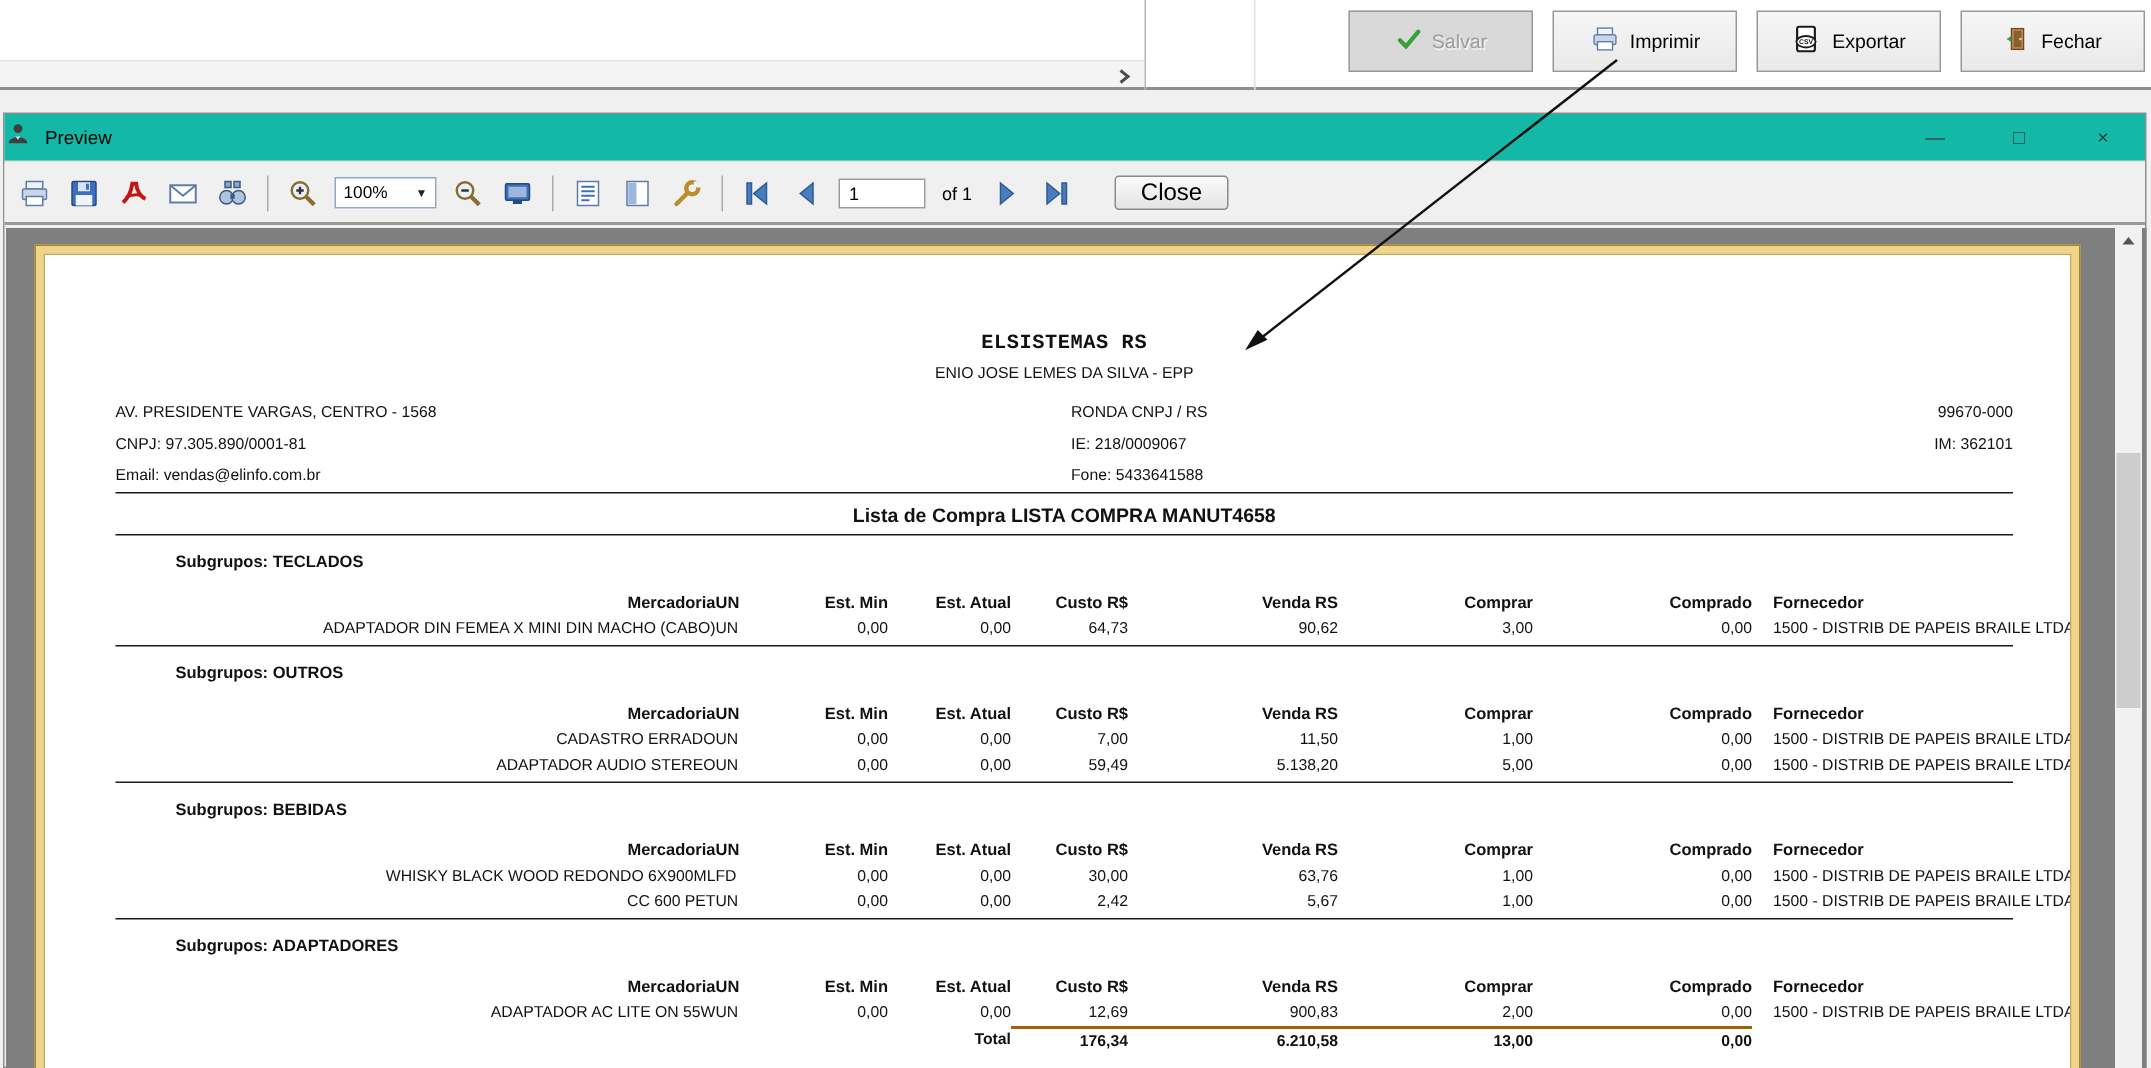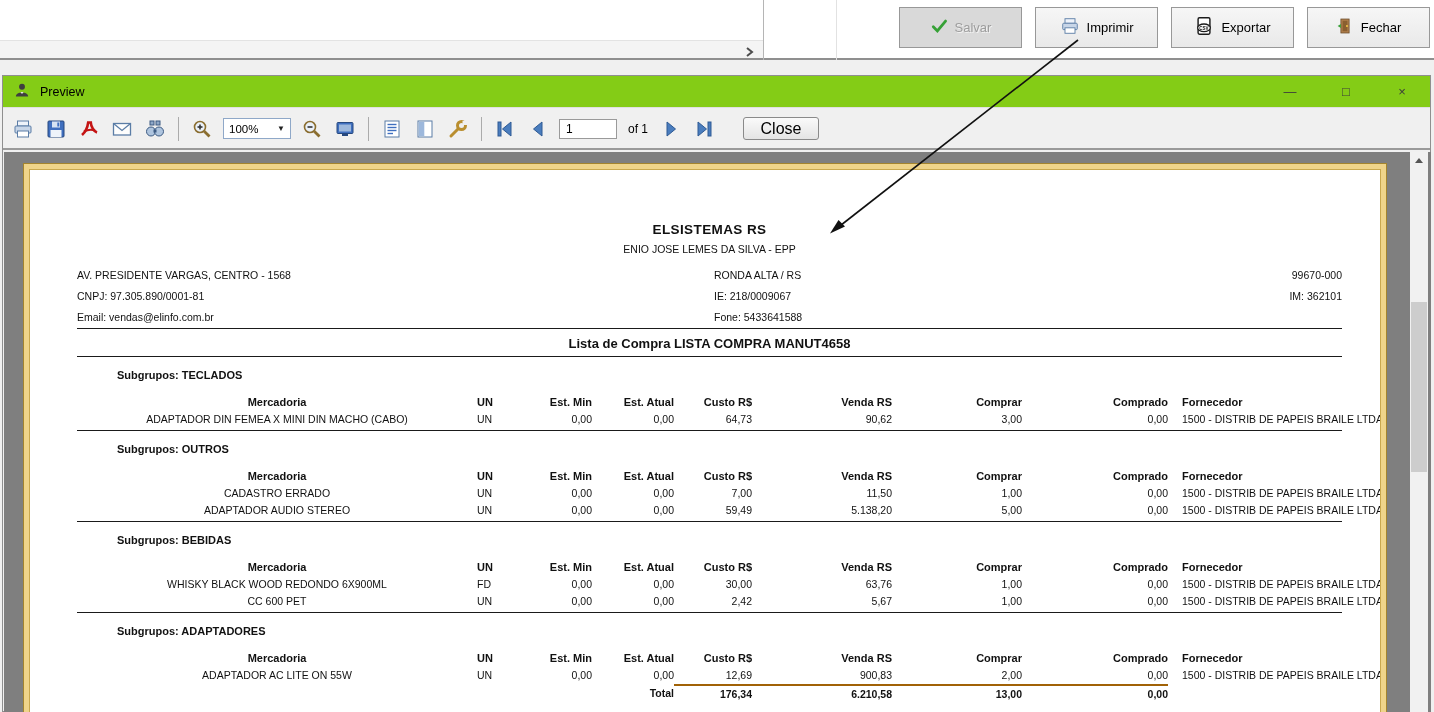--- a/index.html
+++ b/index.html
@@ -17,22 +17,22 @@
   .vdiv1 { position:absolute; left:763px; top:0; width:1px; height:60px; background:#b5b5b5; }
   .vdiv2 { position:absolute; left:836px; top:0; width:1px; height:60px; background:#e2e2e2; }
   .btn-row { position:absolute; left:880px; top:7px; display:flex; gap:13px;margin-left:19px; }
   .win-btn { width:123px; height:41px; border:1px solid #989898;
     background:linear-gradient(#f6f6f6,#e9e9e9); display:flex; align-items:center;
     justify-content:center; gap:7px; font-size:13px; cursor:default; }
   .win-btn.disabled { background:#d9d9d9; color:#9d9d9d; text-shadow:1px 1px 0 #f2f2f2; }
   
   .preview { position:absolute; left:2px; top:75px; width:1429px; height:637px;
     border:1px solid #8f8f8f; background:#f0f0f0; }
-  .titlebar { position:absolute; left:0; top:0; width:100%; height:32px; background:#84cc16;
-    border-bottom:1px solid #e0e0e0; display:flex; align-items:center; padding-left:10px; }
+  .titlebar { position:absolute; left:0; top:0; width:100%; height:32px; background:#14b8a6;
+    border-bottom:1px solid #e0e0e0; display:flex; align-items:center; }
   .titlebar .t-label { margin-left:9px; font-size:12.5px; }
   .win-controls { margin-left:auto; display:flex; height:32px; }
   .wc { width:56px; height:32px; display:flex; align-items:center; justify-content:center;
     font-size:13px; color:#3c3c3c; }
   .pv-toolbar { position:absolute; left:0; top:33px; width:100%; height:41px; background:#f0f0f0;
     border-bottom:2px solid #9a9a9a; display:flex; align-items:center; padding:0 8px; gap:9px; }
   .tb-icon { width:24px; height:24px; display:flex; align-items:center; justify-content:center; }
   .tb-sep { width:1px; height:24px; background:#ababab; margin:0 2px; }
   .zoom-combo { width:68px; height:21px; background:#fff; border:1px solid #8fa8c8;
     display:flex; align-items:center; padding:0 5px; font-size:11.5px; }
@@ -51,37 +51,37 @@
   .page-white { width:100%; height:100%; background:#ffffff; border:1px solid #c9a84f; overflow:hidden; }
   
   .vscroll { position:absolute; right:3px; top:0; width:18px; height:100%; background:#f1f1f1; }
   .vs-up { width:18px; height:17px; display:flex; align-items:center; justify-content:center; }
   .vs-up .tri { width:0; height:0; border-left:4px solid transparent; border-right:4px solid transparent;
     border-bottom:5px solid #555; }
   .vs-thumb { position:absolute; left:1px; top:150px; width:16px; height:170px; background:#cdcdcd; }
   
   .report { padding:0 38px 0 47px; font-size:10.5px; color:#111; }
   .rpt-company { margin-top:52px; height:16px; text-align:center; font-size:13.5px;
-    font-weight:bold; letter-spacing:.4px; }
+    font-weight:bold; letter-spacing:.4px;font-family:Liberation Mono, monospace; }
   .rpt-sub { margin-top:5px; height:14px; text-align:center; font-size:10.5px; }
   .info-block { margin-top:8px; }
   .info-row { position:relative; height:21px; }
   .info-row .i-left { position:absolute; left:0; top:4px; }
   .info-row .i-mid { position:absolute; left:637px; top:4px; }
   .info-row .i-right { position:absolute; right:0; top:4px; }
   .hrule { border-top:1px solid #1a1a1a; height:0; }
   .hrule.mt3 { margin-top:3px; }
   .rpt-title { margin-top:3px; height:24px; line-height:24px; text-align:center;
     font-size:13px; font-weight:bold; }
   .sec-label { margin:12px 0 0 40px; height:15px; font-size:11px; font-weight:bold; }
   .trow { display:grid; grid-template-columns:400px 45px 70px 82px 78px 140px 130px 146px 1fr;
     height:17px; align-items:center; }
   .trow.thead { margin-top:10px; height:16px; font-weight:bold; font-size:11px; }
   .trow .c { white-space:nowrap; }
-  .c-merc { text-align:center; }
+  .c-merc { text-align:right; }
   .c-un { text-align:left; }
   .c-num { text-align:right; }
   .c-forn { text-align:left; padding-left:14px; }
   .trow.total { margin-top:1px; font-weight:bold; }
   .trow.total .overline { border-top:2px solid #a16207; height:100%; line-height:16px; }
   
   .anno { position:absolute; left:0; top:0; pointer-events:none; z-index:60; }
 </style>
 </head>
 <body>
@@ -275,21 +275,21 @@
 
     <div class="pv-content">
       <div class="page">
         <div class="page-white">
           <div class="report">
             <div class="rpt-company">ELSISTEMAS RS</div>
             <div class="rpt-sub">ENIO JOSE LEMES DA SILVA - EPP</div>
             <div class="info-block">
               <div class="info-row">
                 <span class="i-left">AV. PRESIDENTE VARGAS, CENTRO - 1568</span>
-                <span class="i-mid">RONDA ALTA / RS</span>
+                <span class="i-mid">RONDA CNPJ / RS</span>
                 <span class="i-right">99670-000</span>
               </div>
               <div class="info-row">
                 <span class="i-left">CNPJ: 97.305.890/0001-81</span>
                 <span class="i-mid">IE: 218/0009067</span>
                 <span class="i-right">IM: 362101</span>
               </div>
               <div class="info-row">
                 <span class="i-left">Email: vendas@elinfo.com.br</span>
                 <span class="i-mid">Fone: 5433641588</span>

